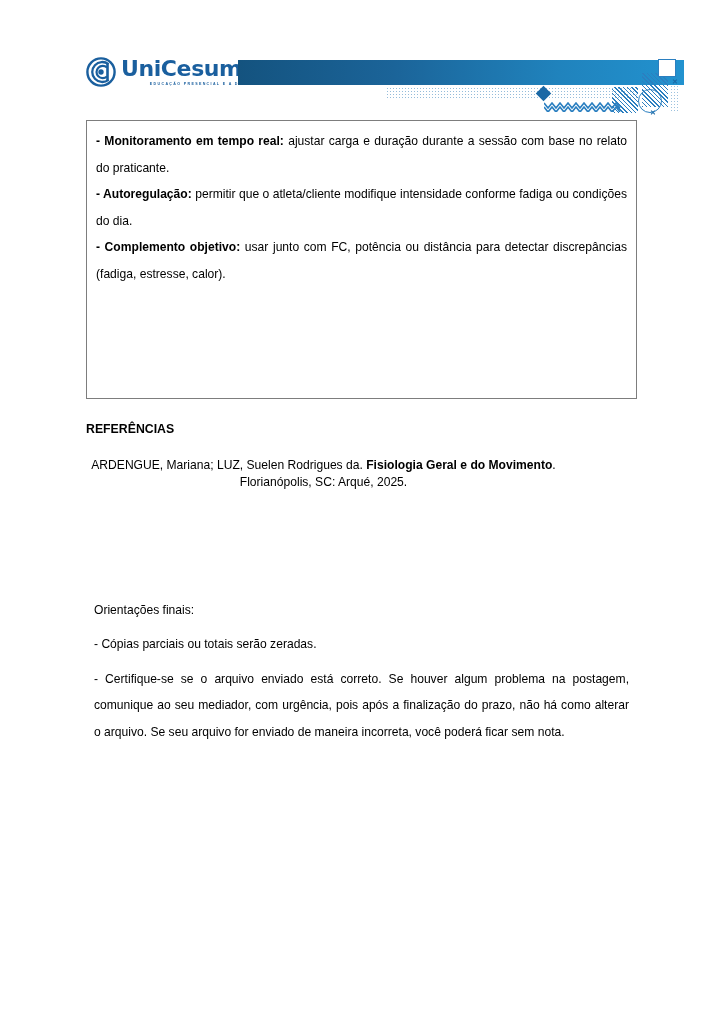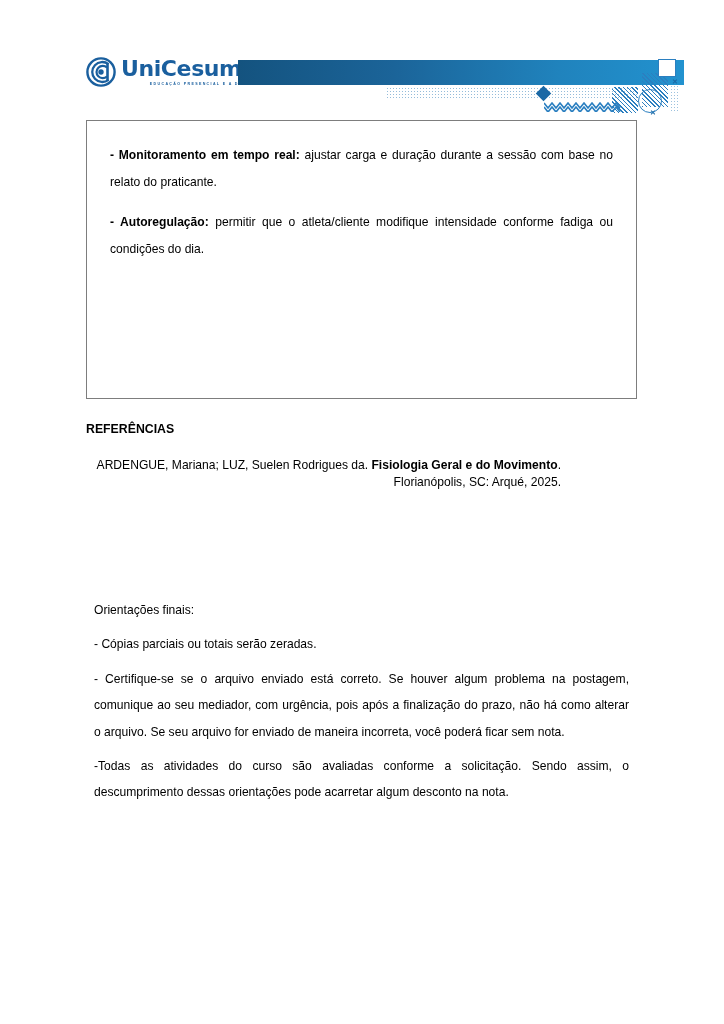--- a/index.html
+++ b/index.html
@@ -194,21 +194,21 @@
     border: 1px solid #7d7d7d;
     box-sizing: border-box;
     padding: 7px 9px 0 9px;
   }
 
   .tb-p {
     font-family: "Liberation Sans", sans-serif;
     font-size: 12.1px;
     line-height: 26.6px;
     text-align: justify;
-    margin: 14px;
+    margin: 0;
     color: #000000;
   }
 
   .tb-p b {
     font-weight: bold;
   }
 
   
   .ref-heading {
     position: absolute;
@@ -224,21 +224,21 @@
 
   .ref-entry {
     position: absolute;
     left: 86px;
     top: 457px;
     width: 475px;
     font-family: "Liberation Sans", sans-serif;
     font-size: 12.1px;
     line-height: 16.5px;
     color: #000000;
-    text-align: right;
+    text-align: center;
   }
 
   .ref-entry b { font-weight: bold; }
 
   
   .orient {
     position: absolute;
     left: 86px;
     top: 589px;
     width: 551px;
@@ -302,39 +302,39 @@
     </div>
   </div>
 
   <div class="textbox">
     <p class="tb-p">
       <b>- Monitoramento em tempo real:</b><span> ajustar carga e duração durante a sessão com base no relato do praticante.</span>
     </p>
     <p class="tb-p">
       <b>- Autoregulação:</b><span> permitir que o atleta/cliente modifique intensidade conforme fadiga ou condições do dia.</span>
     </p>
+    <p class="tb-p">
+      <b>- Complemento objetivo:</b><span> usar junto com FC, potência ou distância para detectar discrepâncias (fadiga, estresse, calor).</span>
+    </p>
   </div>
 
   <div class="ref-heading">REFERÊNCIAS</div>
 
   <div class="ref-entry">
     <span>ARDENGUE, Mariana; LUZ, Suelen Rodrigues da. </span><b>Fisiologia Geral e do Movimento</b><span>. Florianópolis, SC: Arqué, 2025.</span>
   </div>
 
   <div class="orient">
     <p class="or-p">Orientações finais:</p>
 
     <p class="or-p">
       <span>- Cópias parciais ou totais serão zeradas.</span>
     </p>
 
 
     <p class="or-p">
       <span>- Certifique-se se o arquivo enviado está correto. Se houver algum problema na postagem, comunique ao seu mediador, com urgência, pois após a finalização do prazo, não há como alterar o arquivo. Se seu arquivo for enviado de maneira incorreta, você poderá ficar sem nota.</span>
     </p>
 
-    <p class="or-p">
-      <span>-Todas as atividades do curso são avaliadas conforme a solicitação. Sendo assim, o descumprimento dessas orientações pode acarretar algum desconto na nota.</span>
-    </p>
 
   </div>
 
 </div>
 
 </body></html>

